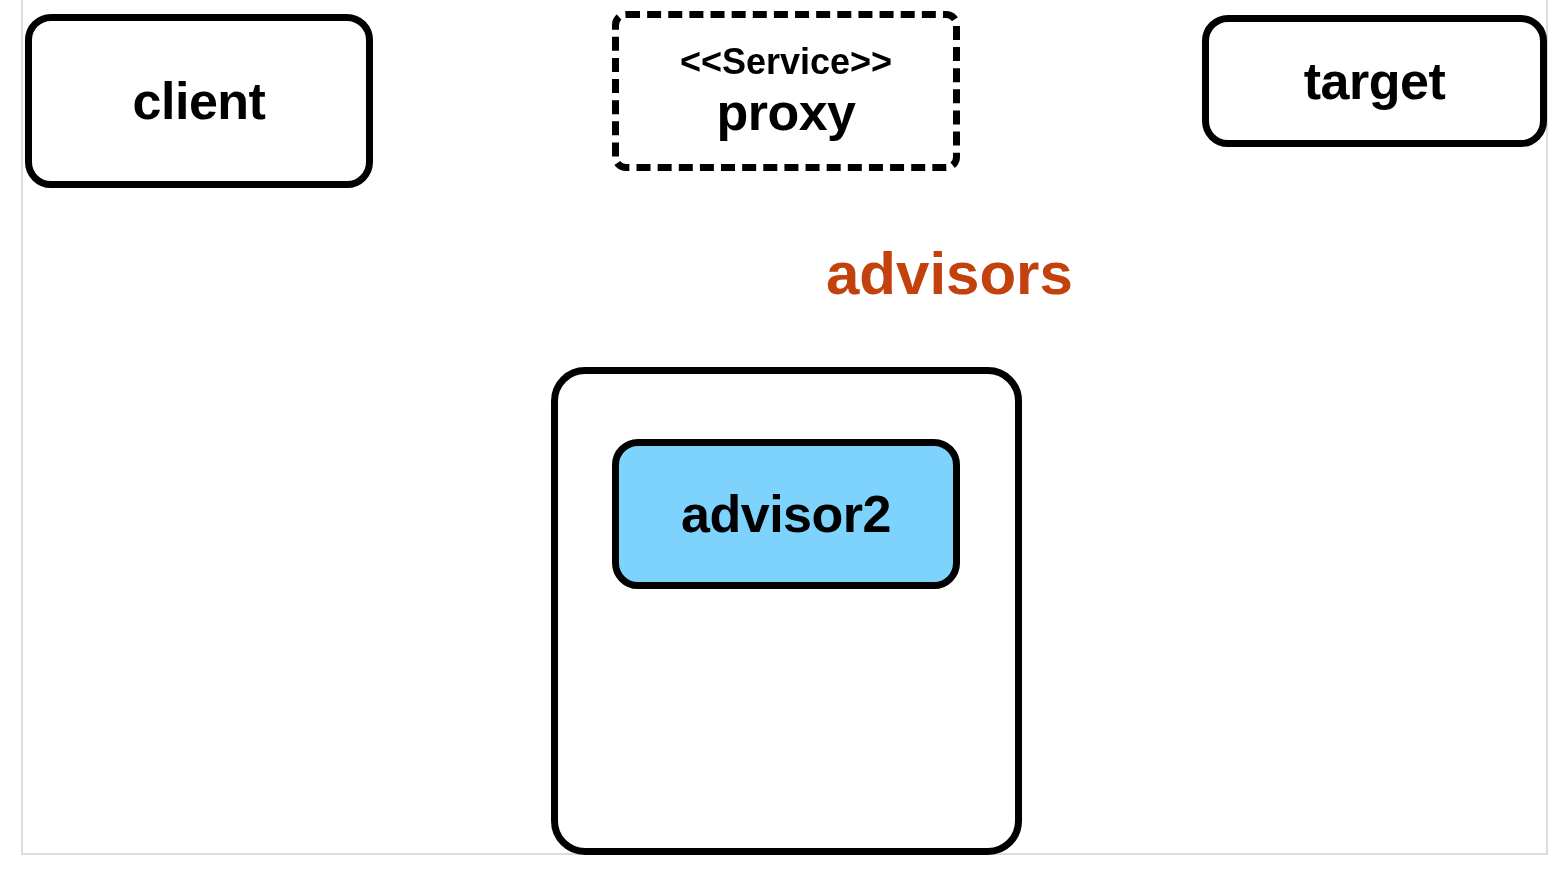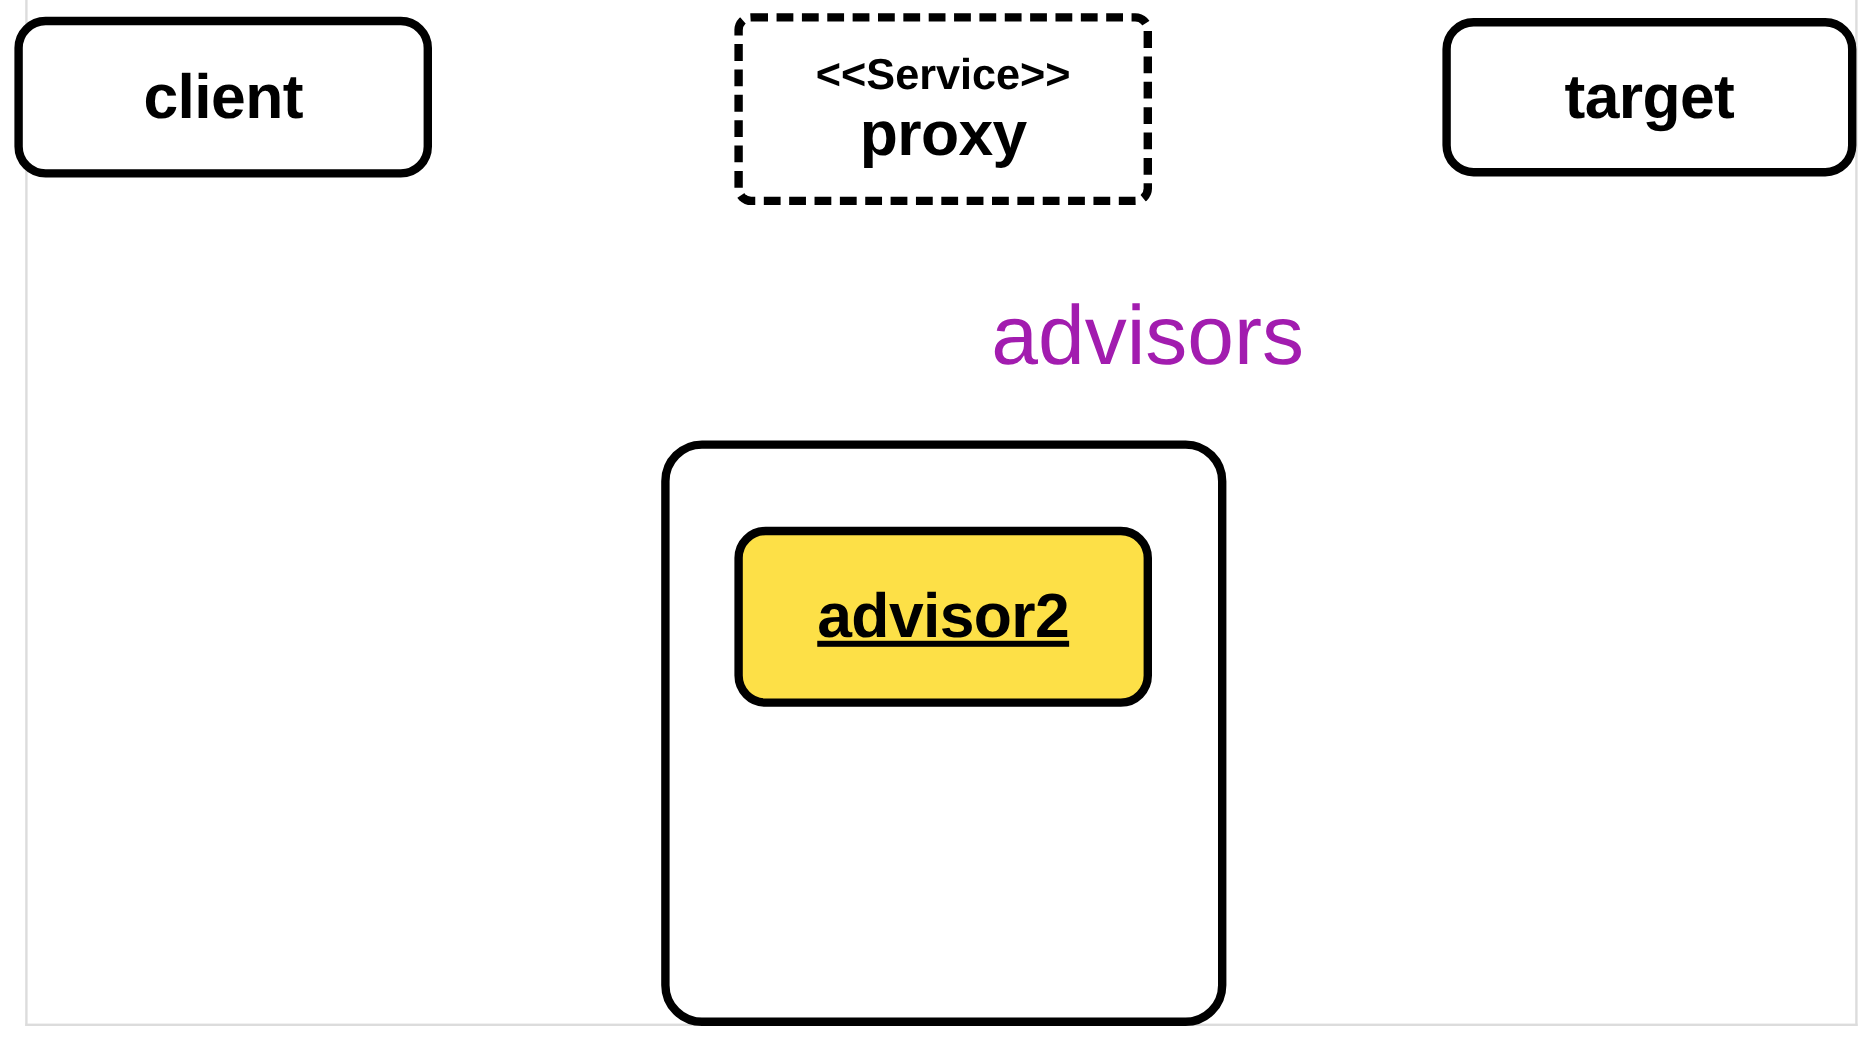--- a/index.html
+++ b/index.html
@@ -68,57 +68,56 @@
   }
   .stereotype {
     font-weight: bold;
     font-size: 36px;
     line-height: 1.05;
     margin-bottom: 4px;
     white-space: nowrap;
   }
   
   #node-client {
-    left: 12px;  top: 14px;  width: 348px;  height: 134px;
+    left: 25px;  top: 14px;  width: 348px;  height: 174px;
   }
   #node-proxy {
     left: 612px; top: 11px;  width: 348px;  height: 160px;
   }
   #node-target {
     left: 1202px; top: 15px; width: 345px;  height: 132px;
   }
   #node-advisors-container {
     left: 551px; top: 367px; width: 471px;  height: 488px;
     justify-content: flex-start;
     border-radius: 34px;
   }
   .advisor-box {
     position: absolute;
     box-sizing: border-box;
-    background: #fde047;
+    background: #7dd3fc;
     border: 7px solid #000000;
     border-radius: 26px;
     display: flex;
     align-items: center;
     justify-content: center;
-    text-decoration: underline;
   }
   #node-advisor2 {
     left: 612px; top: 439px; width: 348px; height: 150px;
   }
   #node-advisor1 {
     left: 612px; top: 619px; width: 348px; height: 152px;
   }
   
   .edge-label {
     position: absolute;
-    font-weight: normal;
-    font-size: 70px;
+    font-weight: bold;
+    font-size: 60px;
     line-height: 1;
-    color: #a21caf;
+    color: #c2410c;
     white-space: nowrap;
   }
   #label-advisors {
     left: 826px;
     top: 244px;
   }
 </style>
 </head>
 <body>
 

